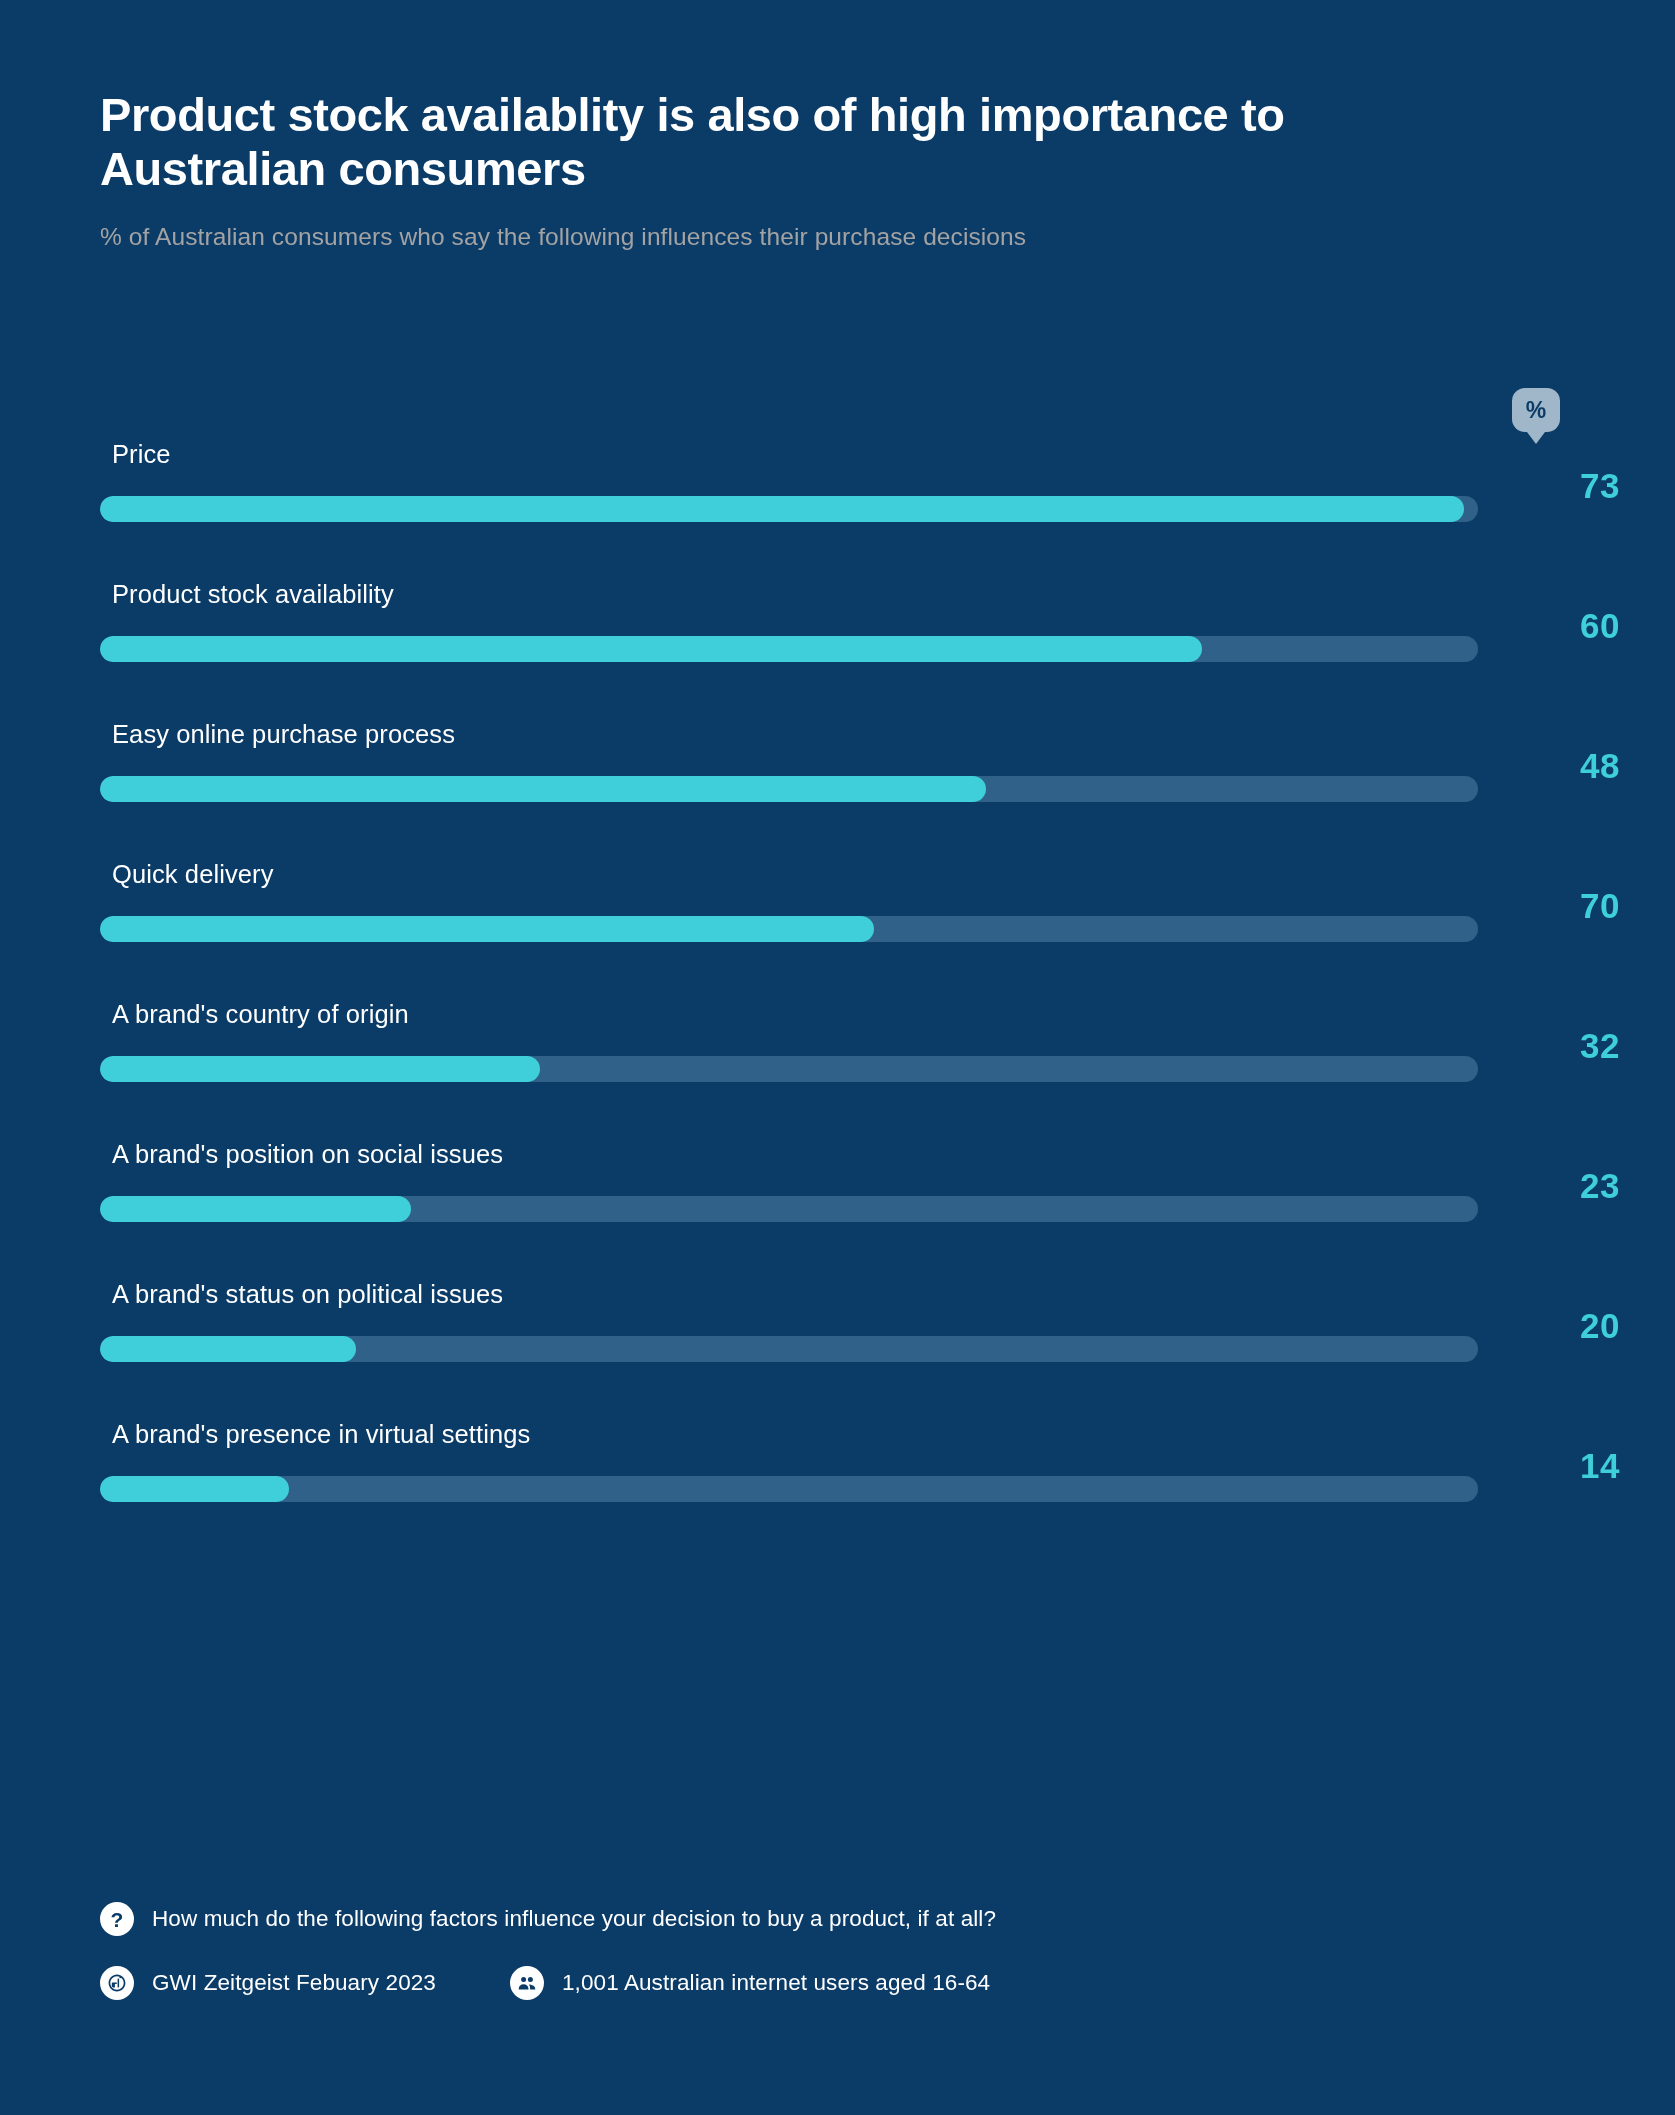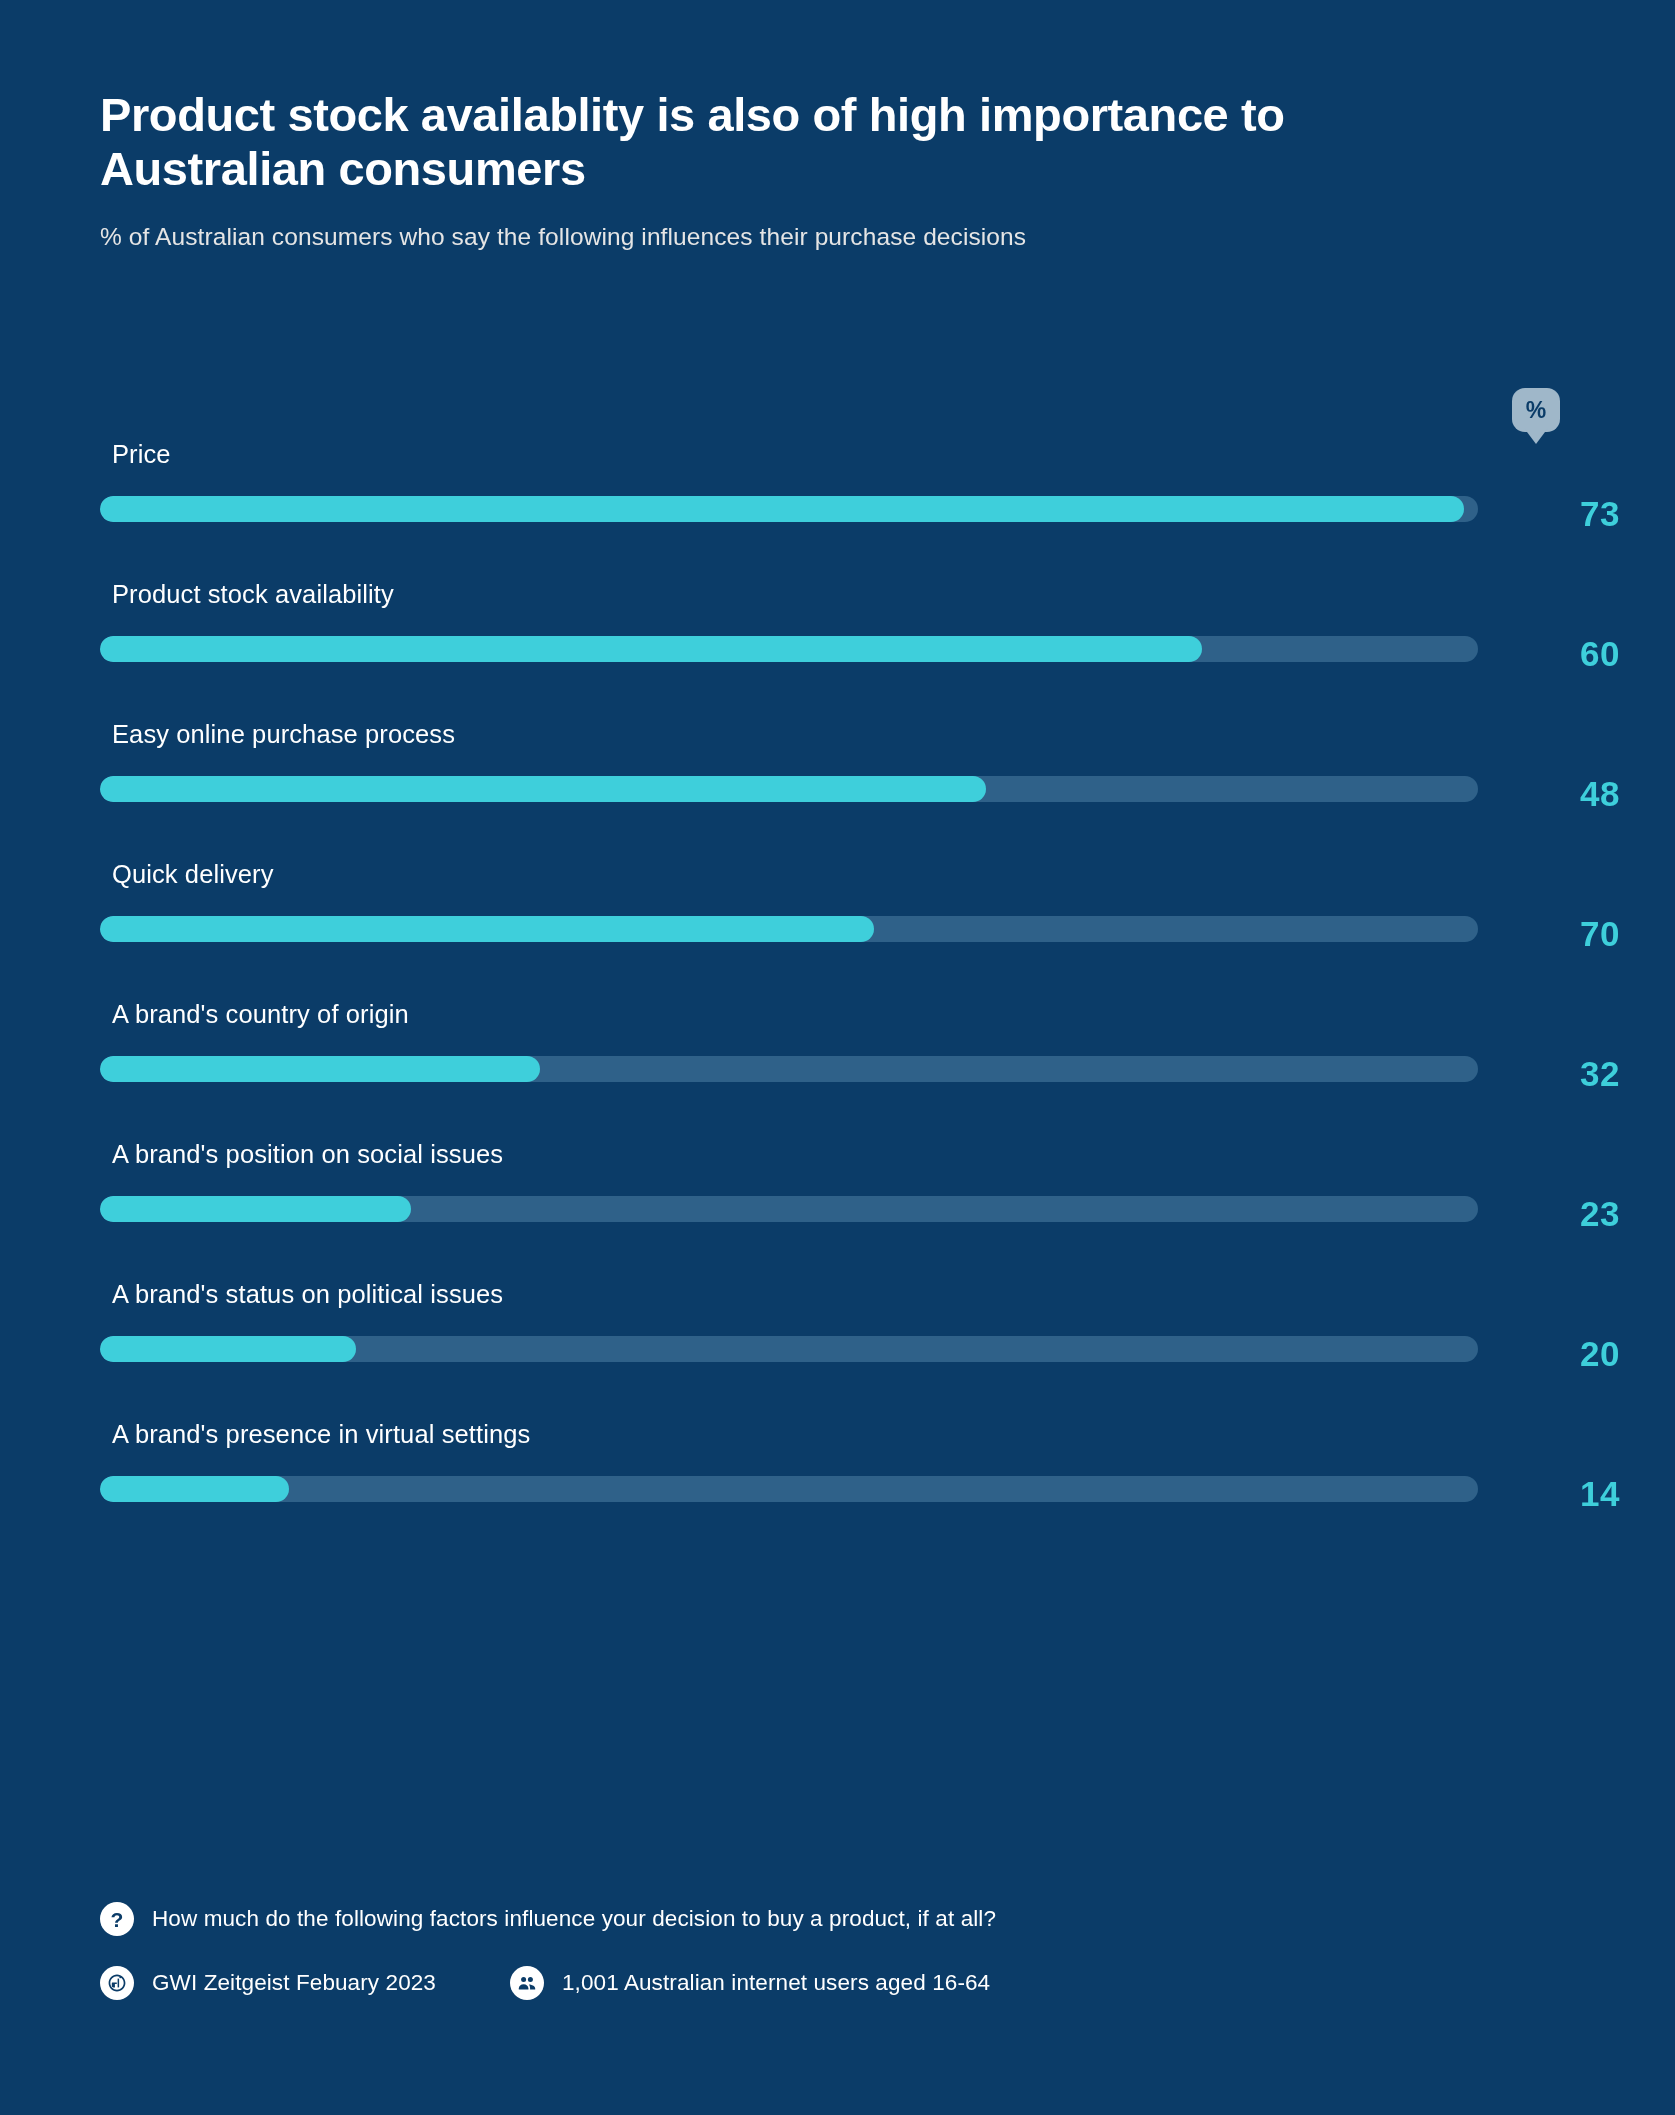--- a/index.html
+++ b/index.html
@@ -36,21 +36,21 @@
     font-weight: bold;
     color: #ffffff;
     letter-spacing: -0.4px;
     margin: 0;
     max-width: 1300px;
   }
   .subtitle {
     margin: 26px 0 0 0;
     font-size: 24.5px;
     line-height: 1.3;
-    color: #e5e5e5;
+    color: #a3a3a3;
     font-weight: normal;
     letter-spacing: 0.1px;
   }
 
   
   .pct-pin {
     position: absolute;
     left: 1512px;
     top: 388px;
     width: 48px;
@@ -112,21 +112,21 @@
     overflow: hidden;
   }
   .fill {
     height: 26px;
     background: #3ecfdb;
     border-radius: 13px;
   }
   .row-value {
     position: absolute;
     left: 1404px;
-    top: 56px;
+    top: 28px;
     width: 116px;
     text-align: right;
     font-size: 35px;
     font-weight: bold;
     color: #3ecfdb;
     letter-spacing: 0.5px;
     line-height: 1;
   }
 
   

